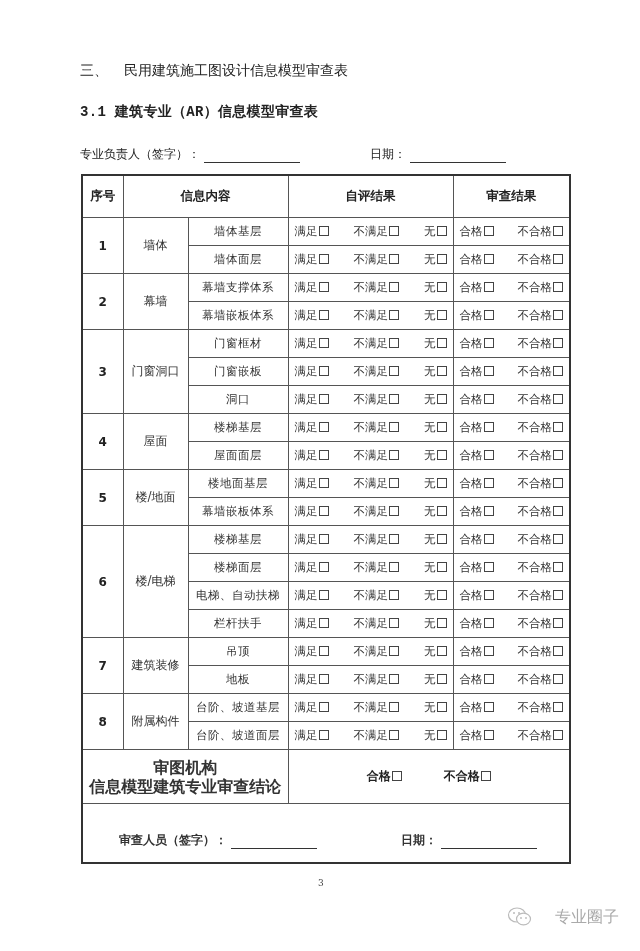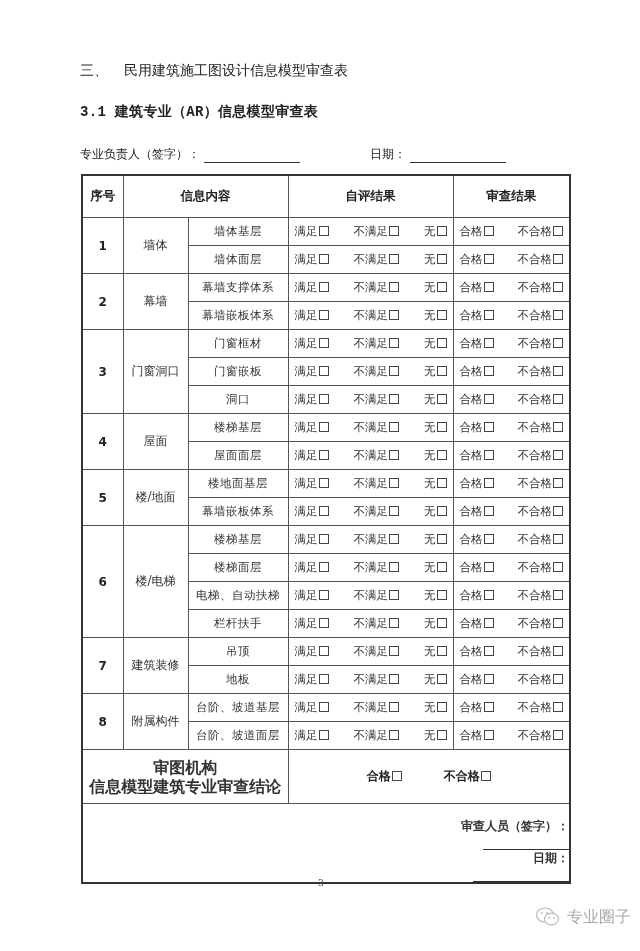--- a/index.html
+++ b/index.html
@@ -23,23 +23,23 @@
   td.seq { font-weight: bold; font-family: "DejaVu Sans", "Liberation Sans", sans-serif; }
   td.cat, td.item { color:#333;margin-top:32px; }
   td.item { font-size: 11.5px; letter-spacing: 0.5px; }
   .opts { display:flex; justify-content: space-between; padding: 0 6px; font-size: 11.5px; color:#333;align-items:center; }
   .opt { white-space: nowrap; }
   .box { display:inline-block; width: 8px; height: 8px; border: 1px solid #444; margin-left: 1px; vertical-align: -1px; }
   tr.concl td { height: 53px; }
   .concl-label { font-weight: bold; font-family: Liberation Sans, sans-serif; font-size: 16px; line-height: 19px; color:#333; }
   .concl-opts { display:flex; justify-content:center; gap: 42px; font-weight: bold; font-family: "DejaVu Sans", "Liberation Sans", sans-serif; font-size: 12px; }
   tr.sig td { height: 58px; text-align:left; }
-  .sigrow { display:flex; align-items:flex-end; padding-left: 36px; padding-top: 14px; font-weight: bold; font-family: "DejaVu Sans", "Liberation Sans", sans-serif; font-size: 12px; color:#333;flex-direction:column; }
+  .sigrow { display:flex; align-items:flex-end; padding-left: 36px; padding-top: 14px; font-weight: bold; font-family: "DejaVu Sans", "Liberation Sans", sans-serif; font-size: 12px; color:#333; }
   .pagenum { position:absolute; left: 318px; top: 878px; font-size: 9px; color:#444; }
-  .watermark { position:absolute; left: 535px; top: 906px; display:flex; align-items:center; gap: 6px; color:#aaa; font-family: "DejaVu Sans", "Liberation Sans", sans-serif; font-size: 16px; }
+  .watermark { position:absolute; left: 507px; top: 906px; display:flex; align-items:center; gap: 22px; color:#aaa; font-family: "DejaVu Sans", "Liberation Sans", sans-serif; font-size: 16px; }
 </style>
 </head>
 <body>
 
 <div class="h1">
   <span class="num">三、</span><span>民用建筑施工图设计信息模型审查表</span>
 </div>
 
 <div class="h2">3.1 建筑专业（AR）信息模型审查表</div>
 

